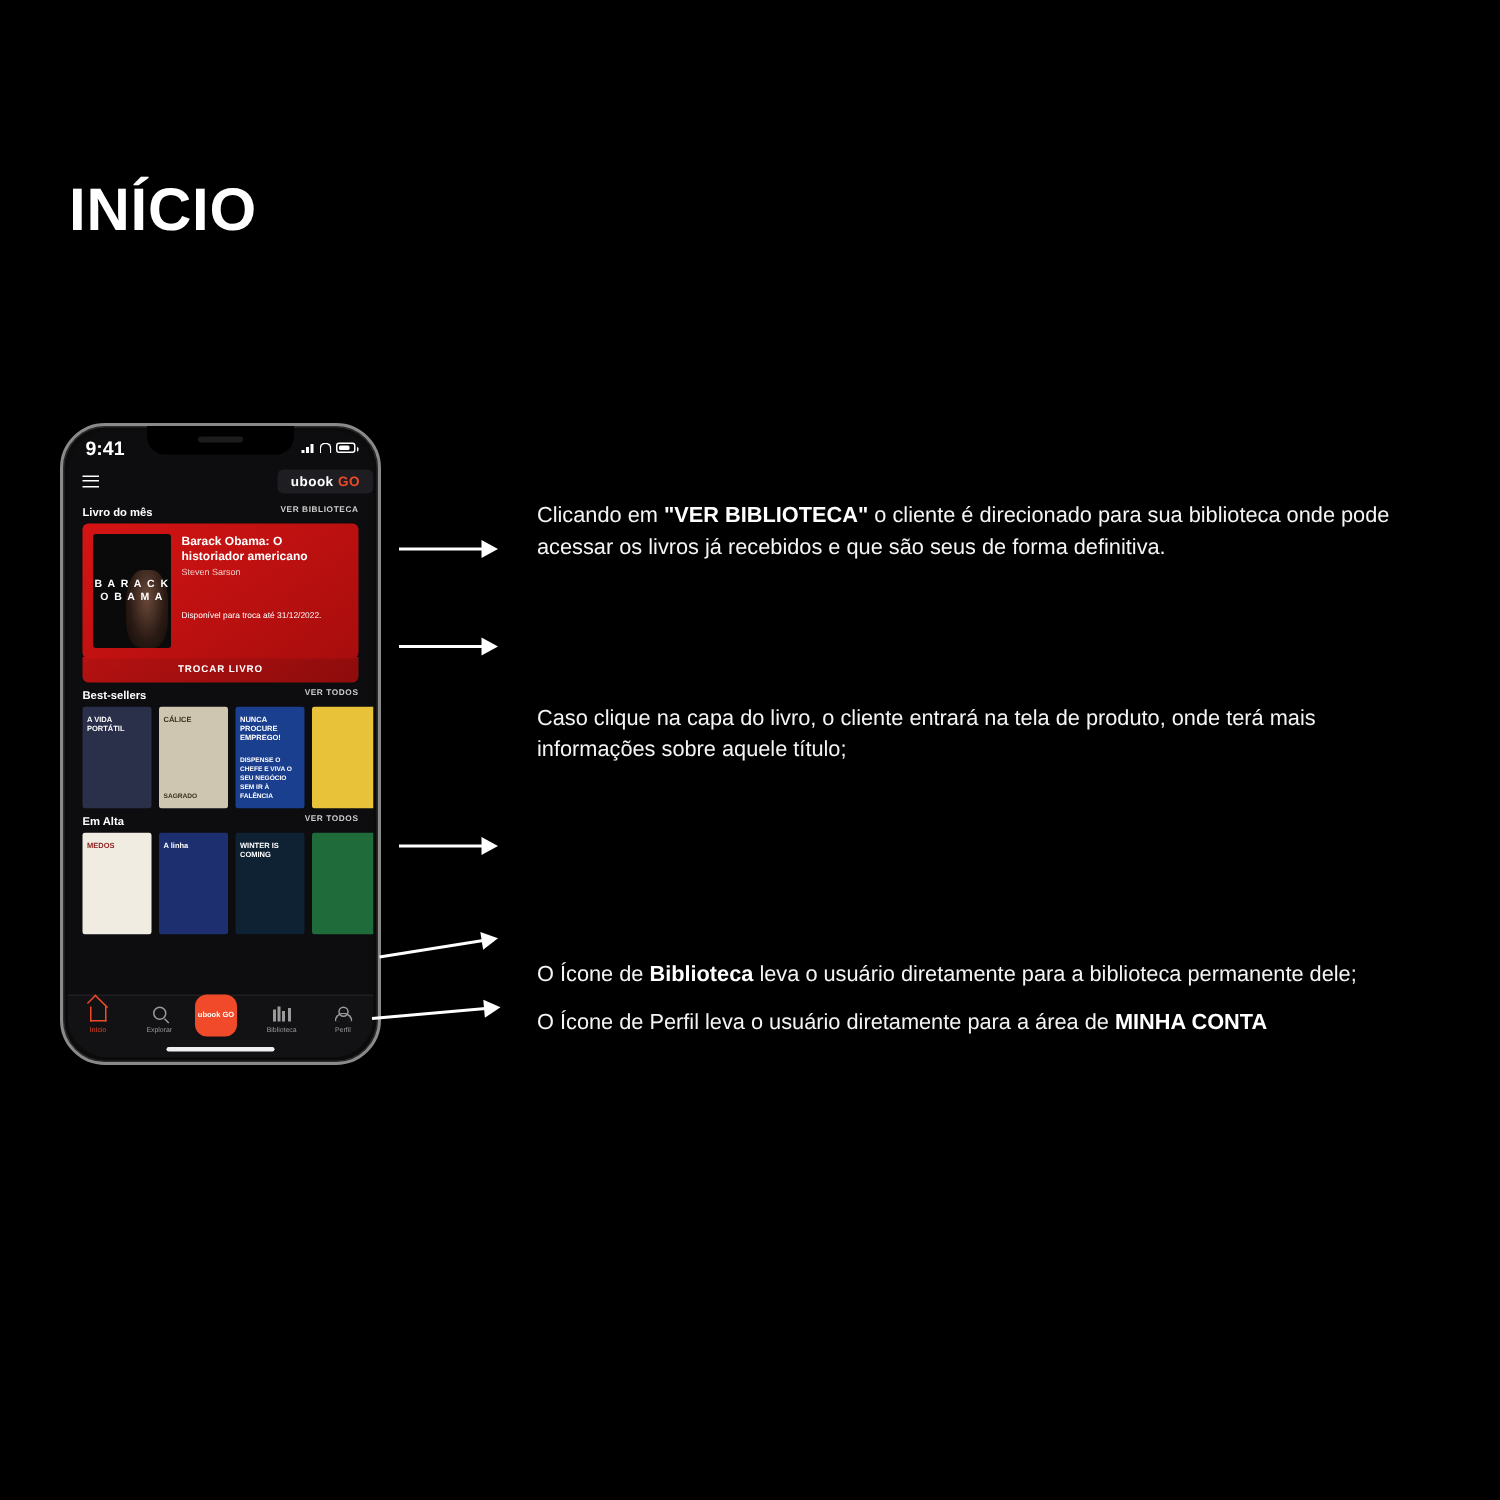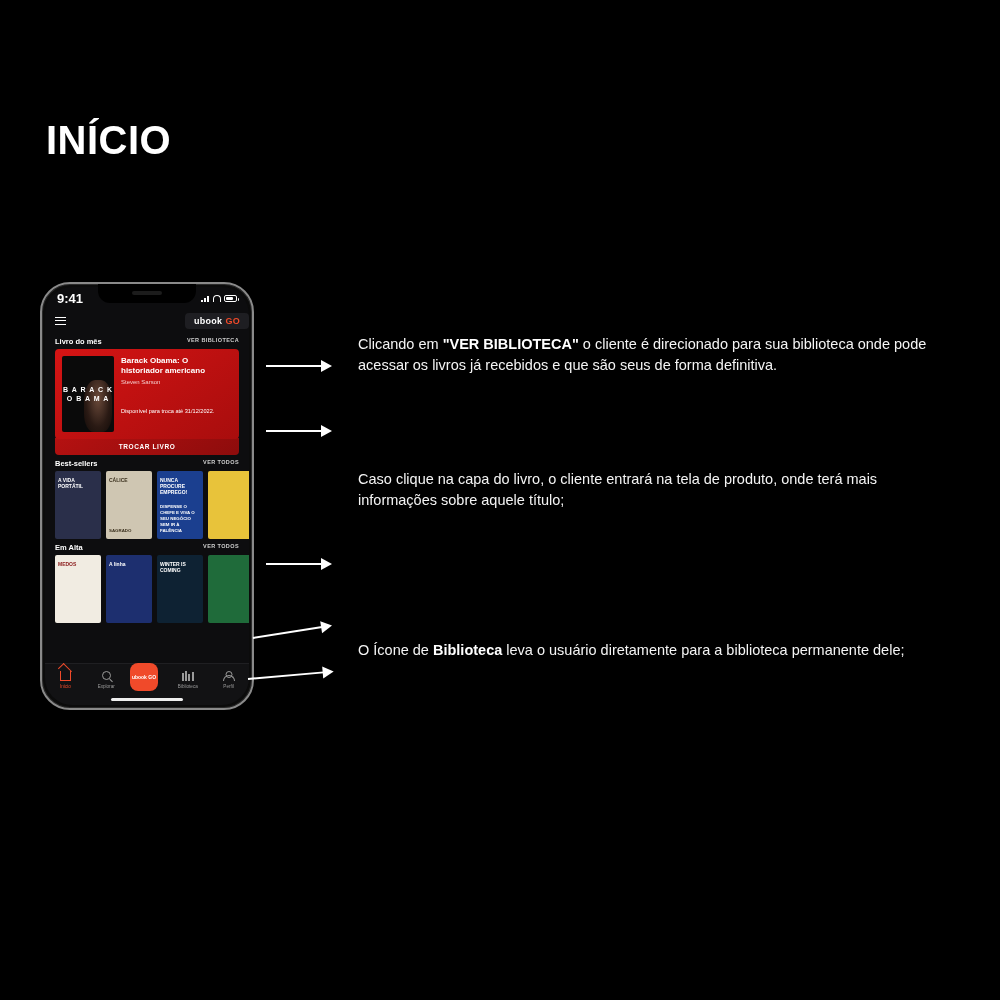--- a/index.html
+++ b/index.html
@@ -309,15 +309,16 @@
       <div class="head" style="left:69px"></div>
   </div>
   <div class="arrow" style="left:248px; top:673px; width:86px; transform:rotate(-5deg); transform-origin:left center;">
     <div class="shaft" style="width:76px"></div>
       <div class="head" style="left:75px"></div>
   </div>
 
   <div class="ann" style="left:358px; top:334px; width:600px;">Clicando em <b>"VER BIBLIOTECA"</b> o cliente é direcionado para sua biblioteca onde pode acessar os livros já recebidos e que são seus de forma definitiva.</div>
   <div class="ann" style="left:358px; top:469px; width:580px;">Caso clique na capa do livro, o cliente entrará na tela de produto, onde terá mais informações sobre aquele título;</div>
   <div class="ann" style="left:358px; top:624px; width:620px;margin-top:16px;">O Ícone de <b>Biblioteca</b> leva o usuário diretamente para a biblioteca permanente dele;</div>
+  <div class="ann" style="left:358px; top:672px; width:620px;">O Ícone de Perfil leva o usuário diretamente para a área de <b>MINHA CONTA</b></div>
 
 
 </div>
 
 </body></html>

